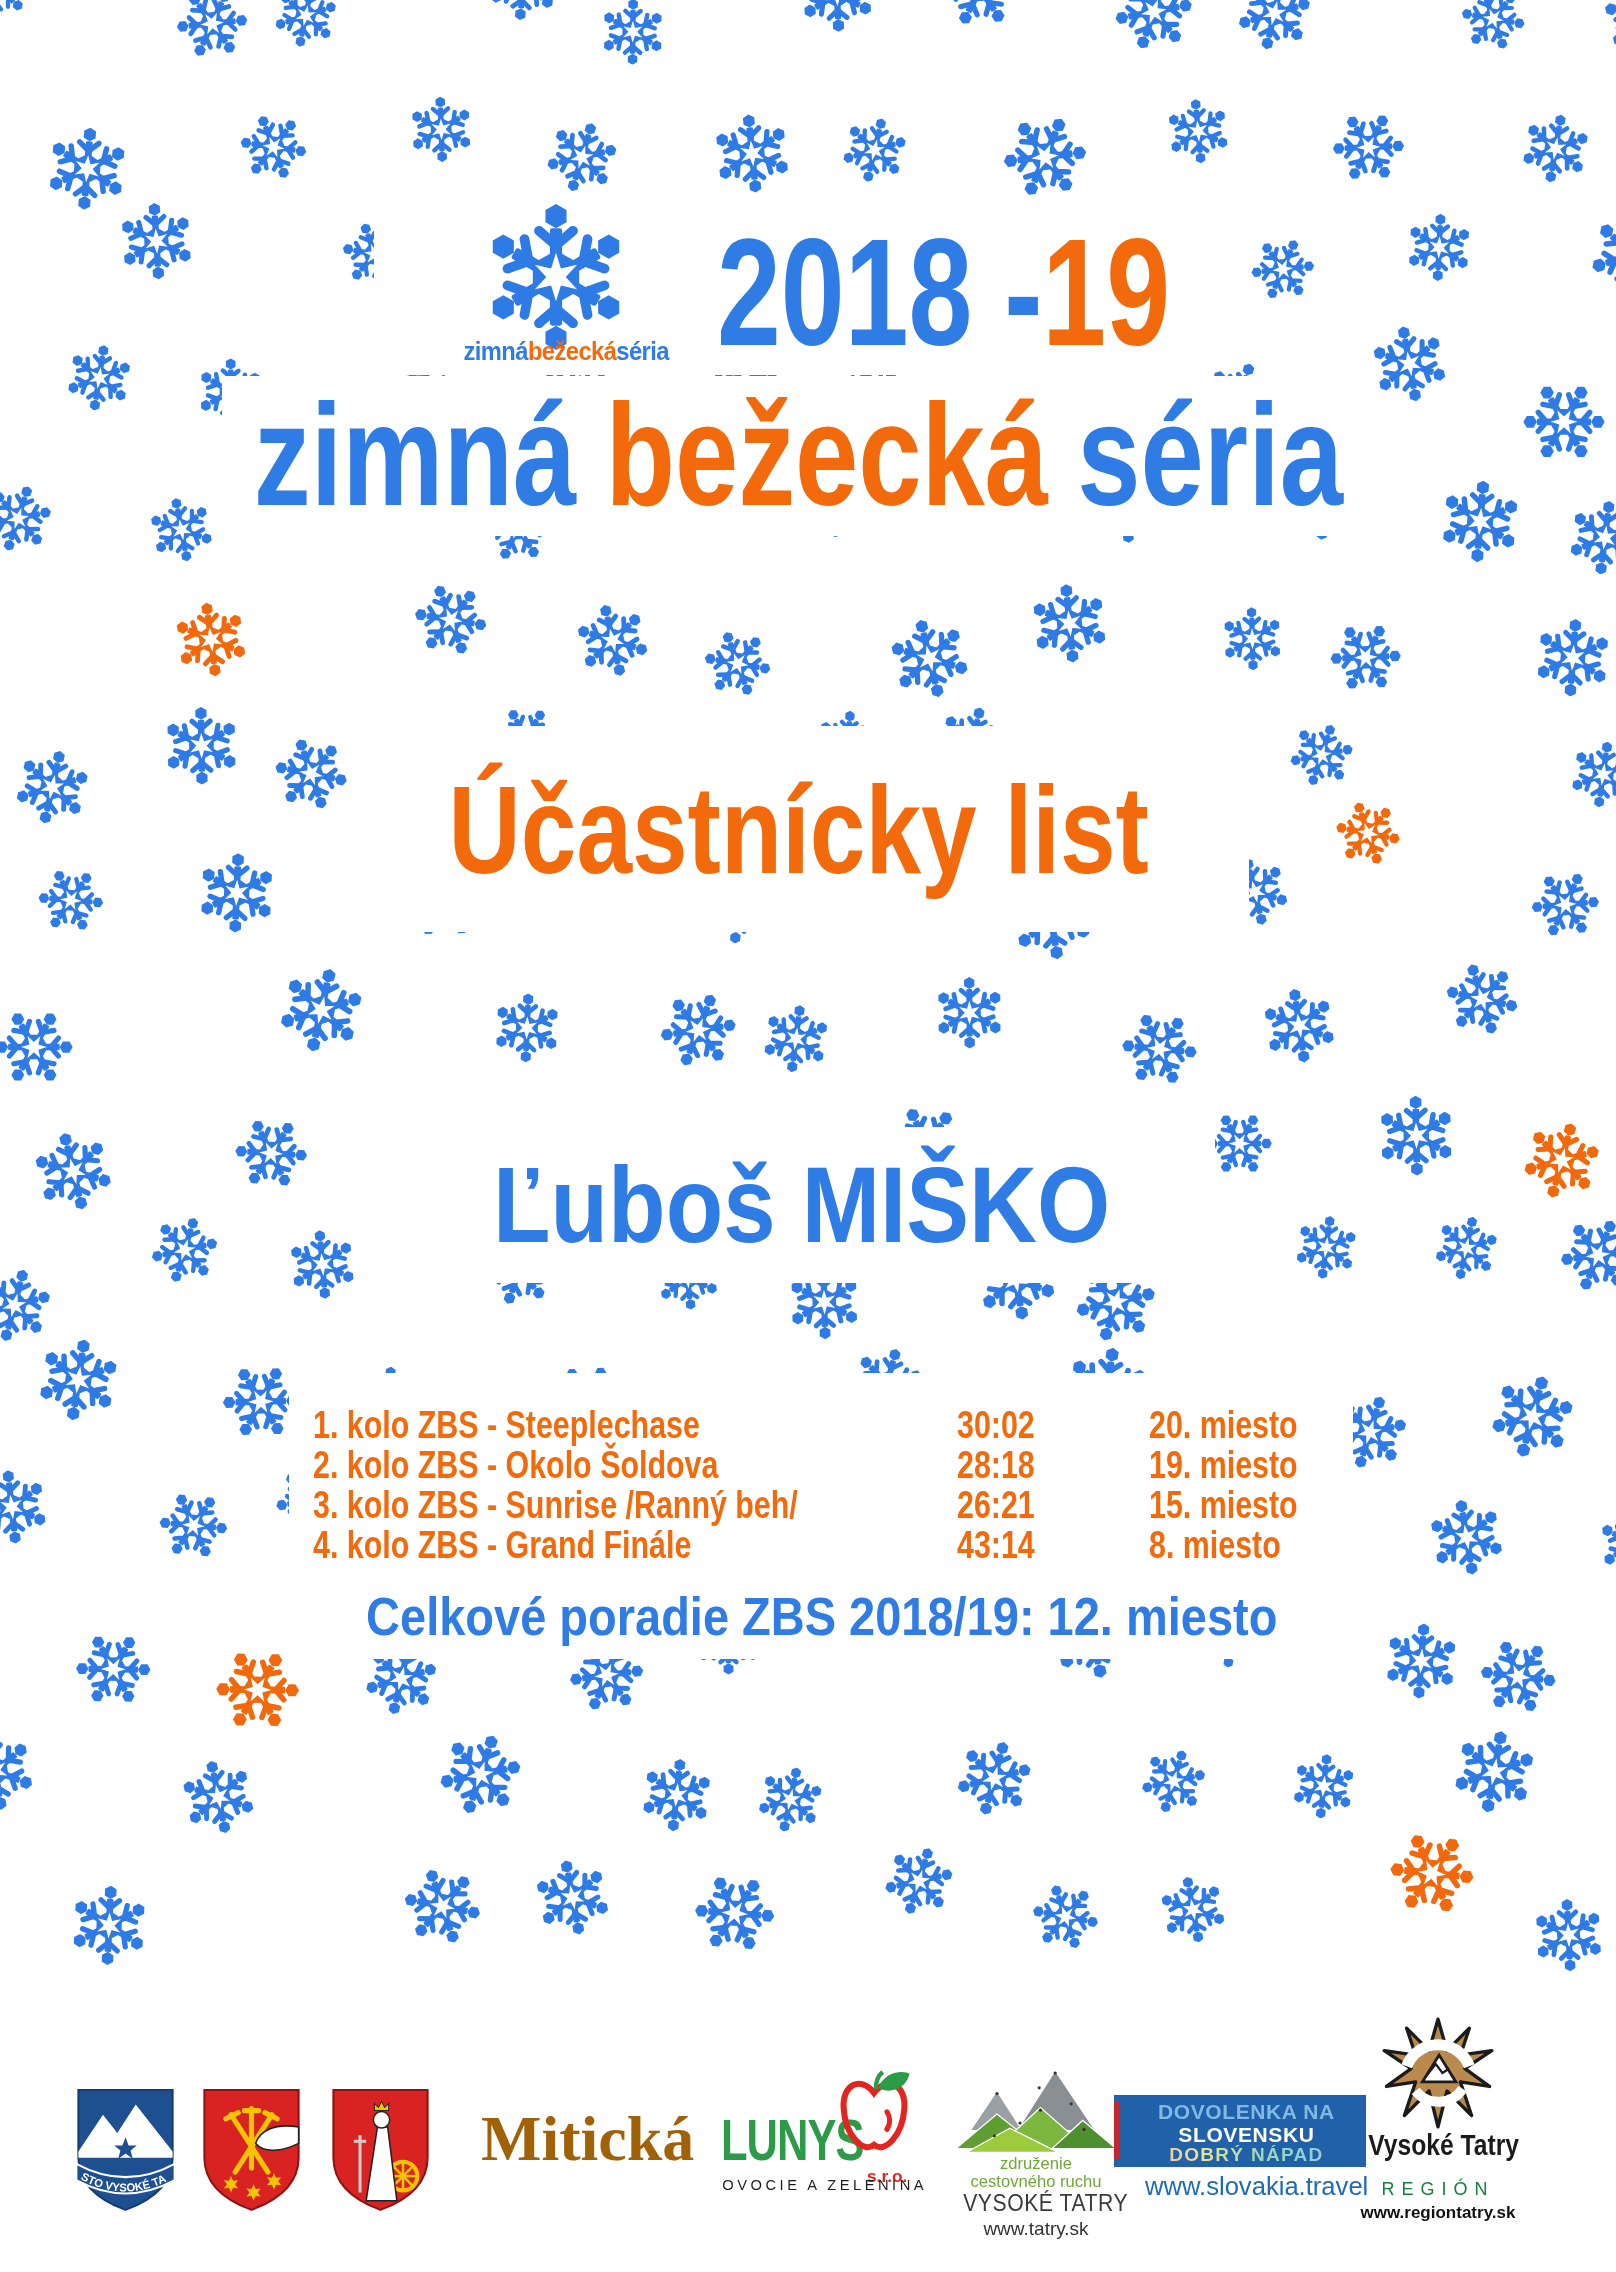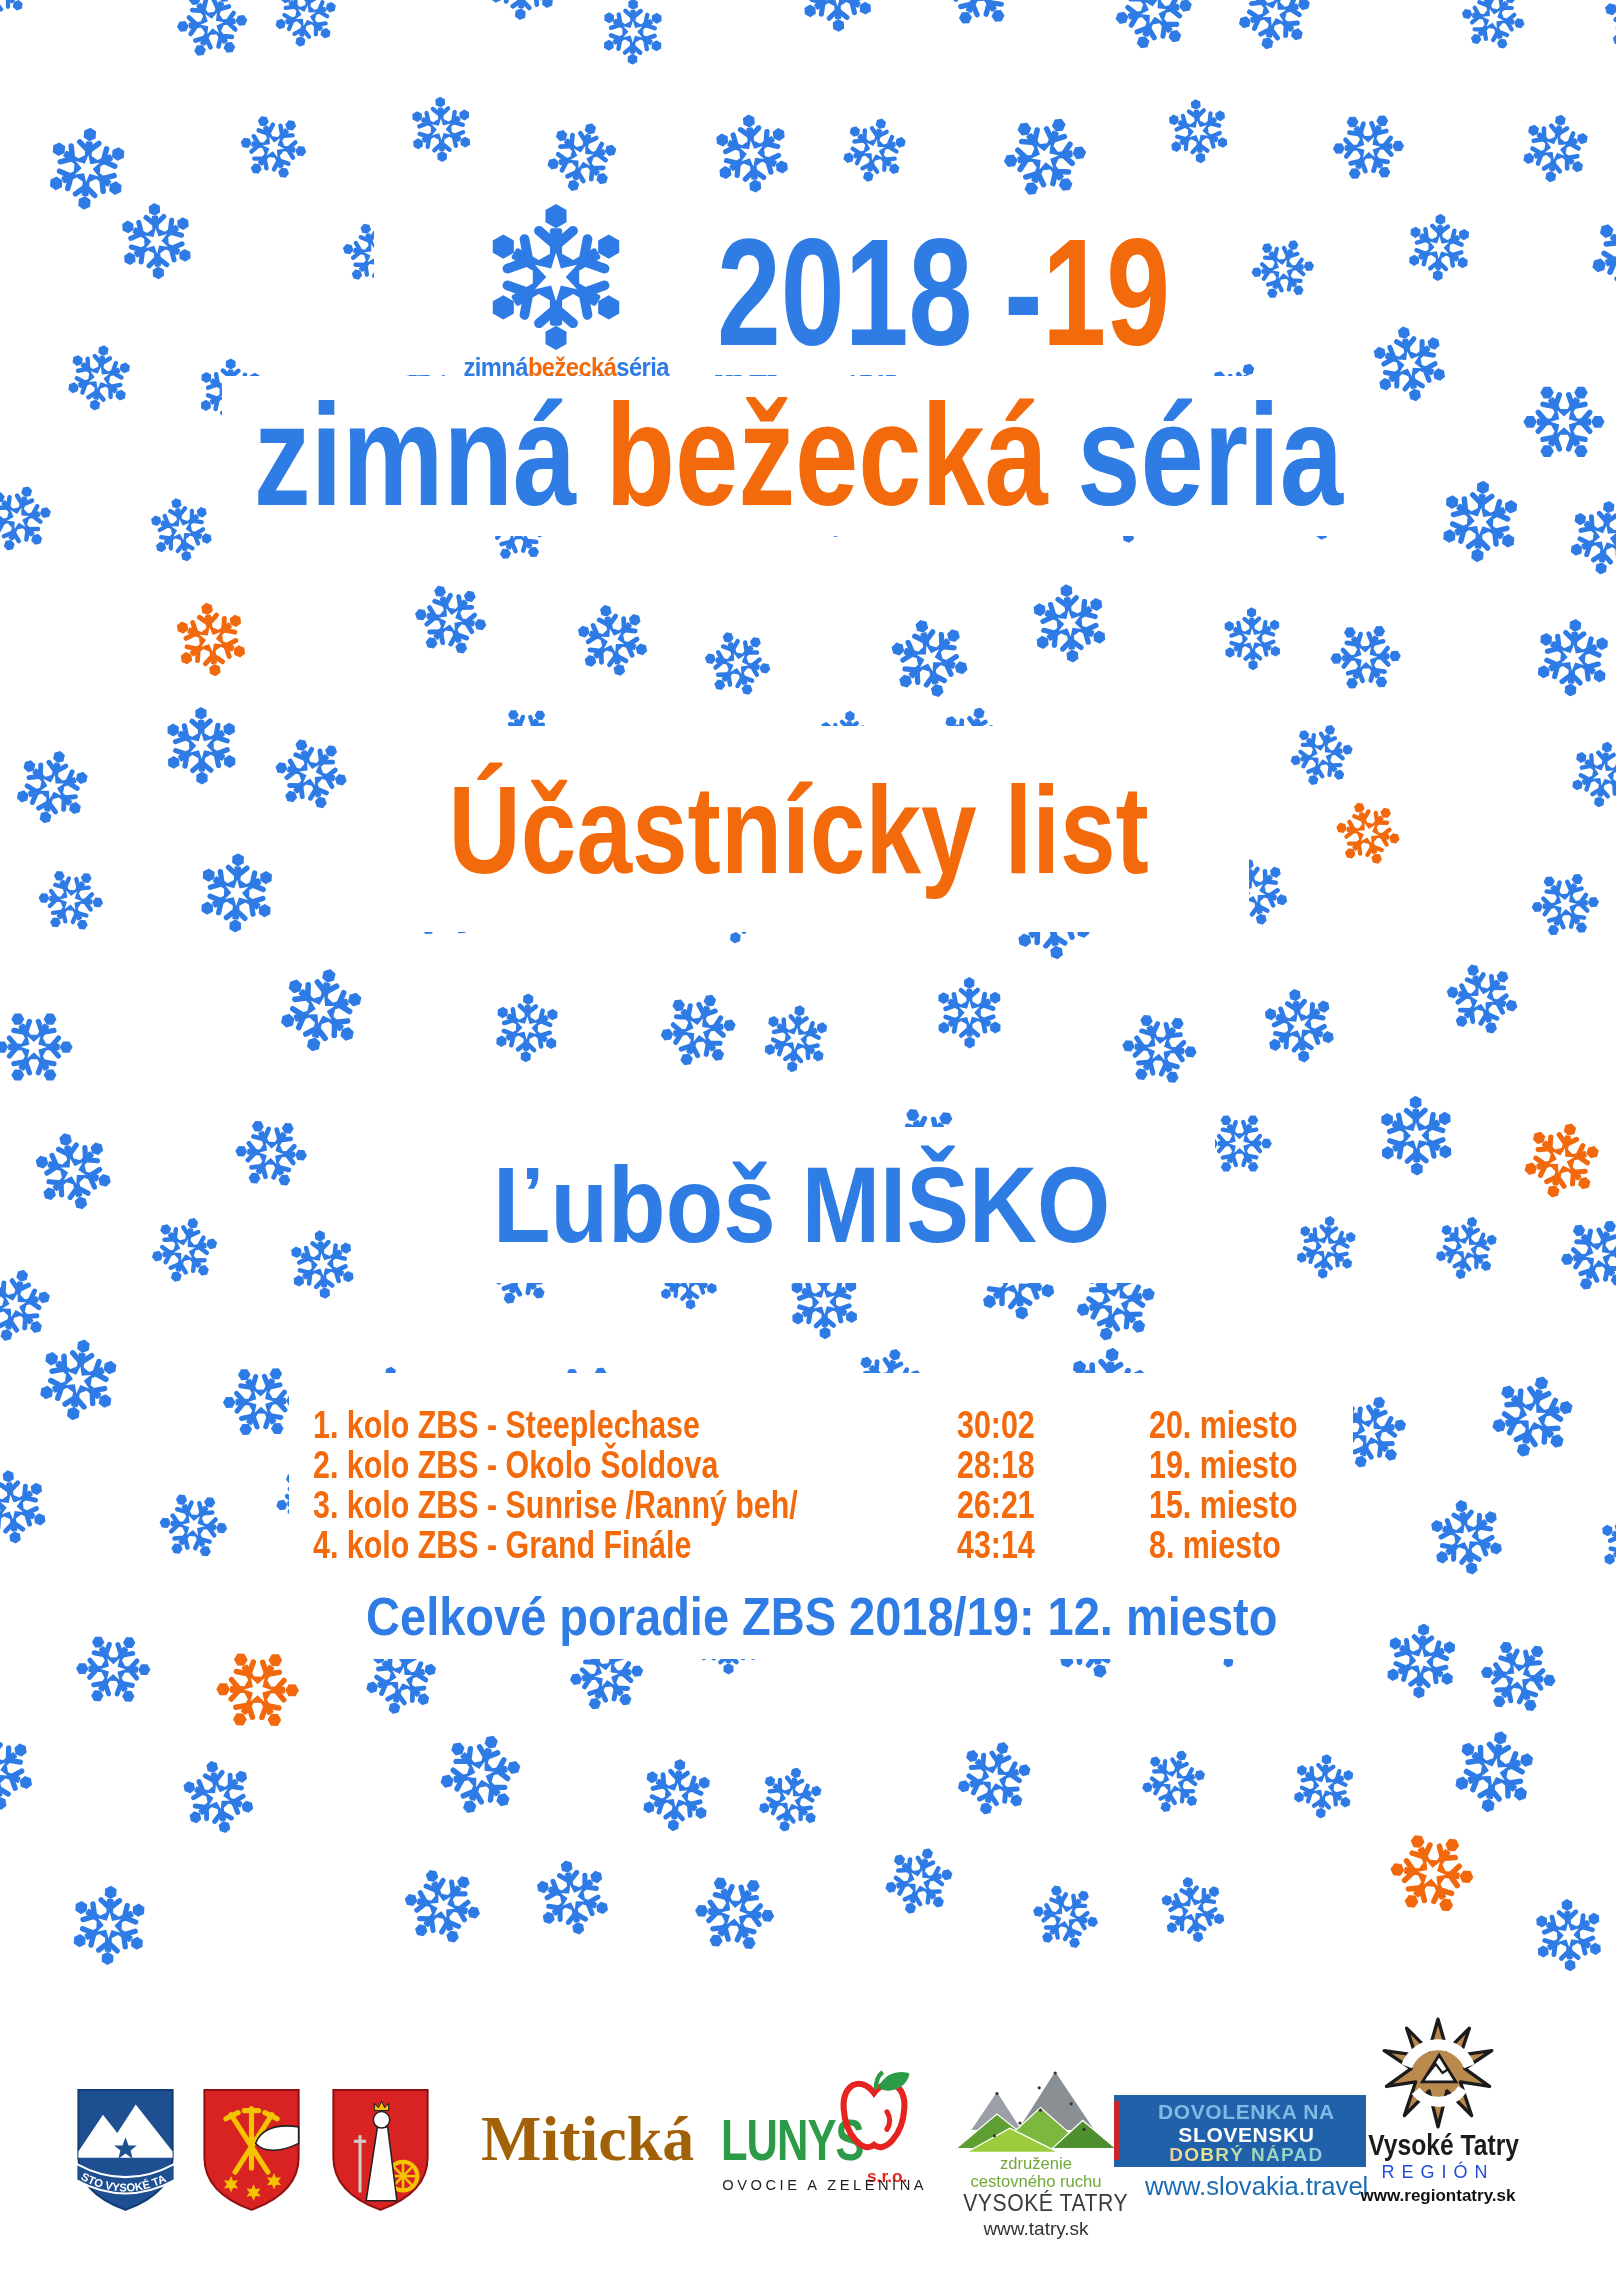--- a/index.html
+++ b/index.html
@@ -8,21 +8,21 @@
   #flake-field{position:absolute;left:0;top:0;width:1616px;height:2273px;}
 
   .whitebox{position:absolute;background:#ffffff;}
 
   .cond{display:inline-block;white-space:nowrap;}
 
   
   .top-box{left:374px;top:201px;width:834px;height:174px;}
   .logo-flake-svg{position:absolute;left:109px;top:2.6px;width:146px;height:146px;}
   .logo-text{position:absolute;left:0;top:136px;width:384px;display:flex;justify-content:center;
-             font-size:25px;font-weight:bold;letter-spacing:-0.6px;margin-top:16px;}
+             font-size:25px;font-weight:bold;letter-spacing:-0.6px;}
   .logo-text .cond{transform:scaleX(.95);}
   .year-title{position:absolute;left:343px;top:14px;font-size:153px;font-weight:bold;line-height:153px;
               white-space:nowrap;transform:scaleX(.75);transform-origin:0 0;}
 
   
   .heading-box{left:222px;top:376px;width:1152px;height:160px;display:flex;justify-content:center;align-items:center;}
   .hwrap{display:flex;column-gap:37px;font-size:144px;font-weight:bold;line-height:144px;
          transform:scaleX(.79);white-space:nowrap;}
 
   
@@ -70,21 +70,21 @@
   .slv-l1{font-size:21px;line-height:22.4px;font-weight:bold;letter-spacing:0.6px;}
   .slv-l2{font-size:21px;line-height:21px;font-weight:bold;color:#ffffff;letter-spacing:0.6px;}
   .slv-l3{font-size:19px;line-height:20.5px;font-weight:bold;letter-spacing:1.3px;
           background:linear-gradient(90deg,#e9a8c6,#f0e38a 30%,#9fd9b4 55%,#8fd0d9 75%,#b9c2e2);
           -webkit-background-clip:text;background-clip:text;color:transparent;}
   .slovakia-url{margin-top:6.4px;font-size:25.6px;line-height:27px;margin-left:31px;}
   .region-group{position:absolute;left:1355px;top:17.3px;width:166px;text-align:center;}
   .region-emblem{width:112px;height:112px;display:block;margin:0 auto;}
   .region-name{font-size:29px;font-weight:bold;line-height:32px;color:#1b1b1b;
                display:inline-block;transform:scaleX(.85);white-space:nowrap;}
-  .region-sub{font-size:18px;letter-spacing:7px;color:#1d4ed8;line-height:20.5px;margin-top:1px;}
+  .region-sub{font-size:18px;letter-spacing:7px;color:#15803d;line-height:20.5px;margin-top:18px;}
   .region-url{font-size:17px;font-weight:bold;color:#111;line-height:23px;margin-top:1.3px;}
 </style>
 </head>
 <body>
 
 <svg width="0" height="0" style="position:absolute">
   <defs>
     <symbol id="flake-symbol" viewBox="-60 -60 120 120">
       <g fill="currentColor" stroke="currentColor">
         <g>

